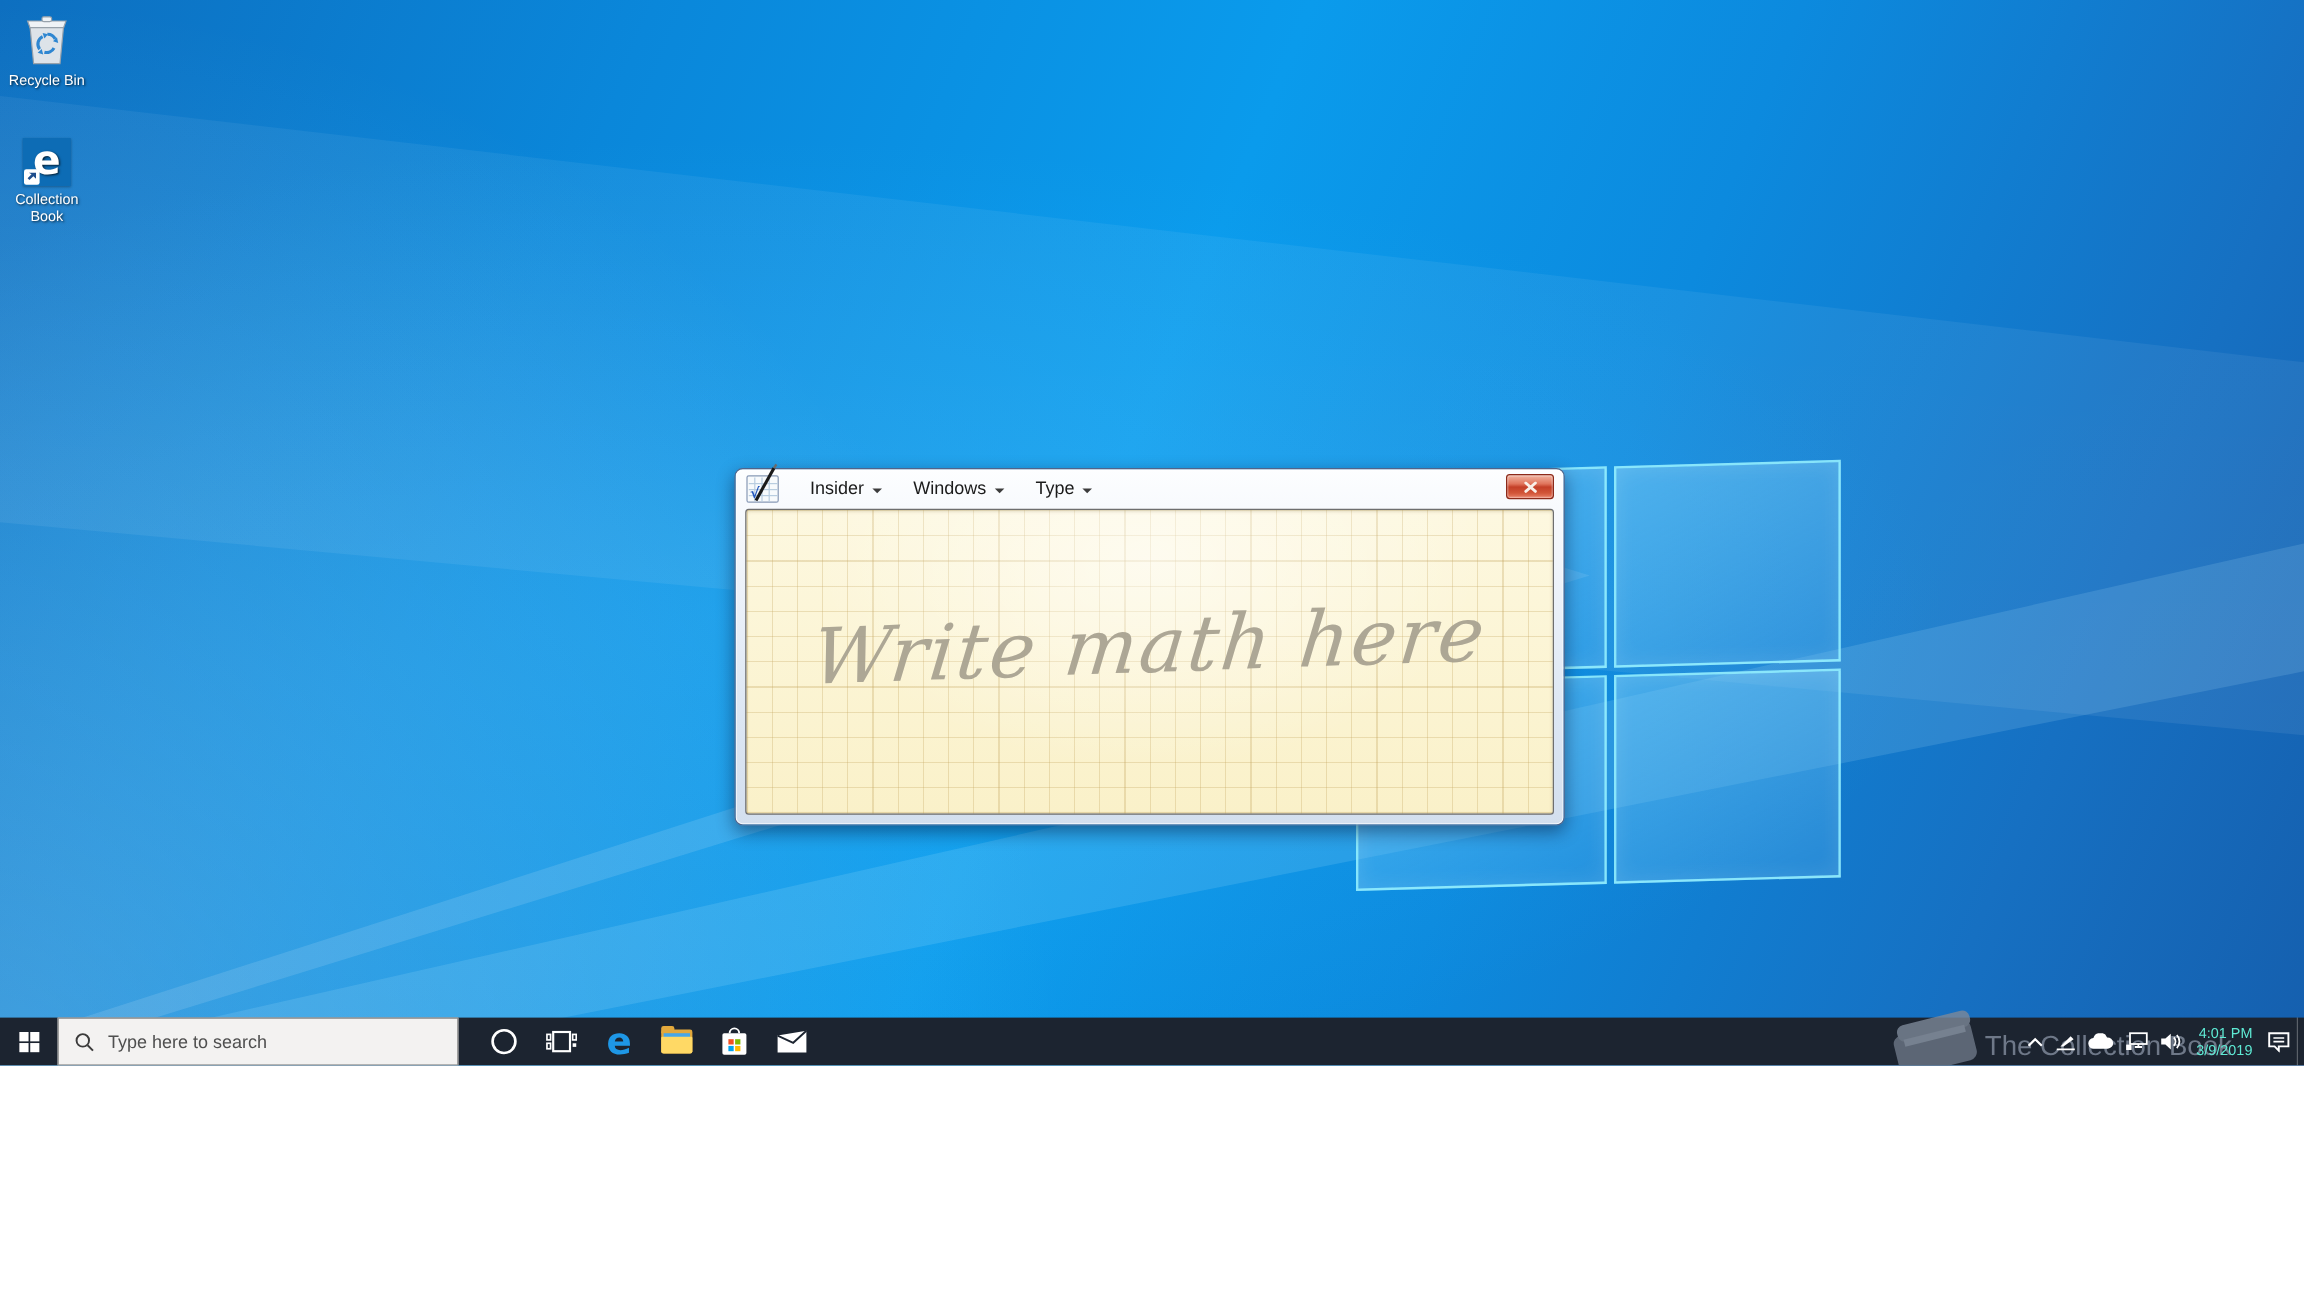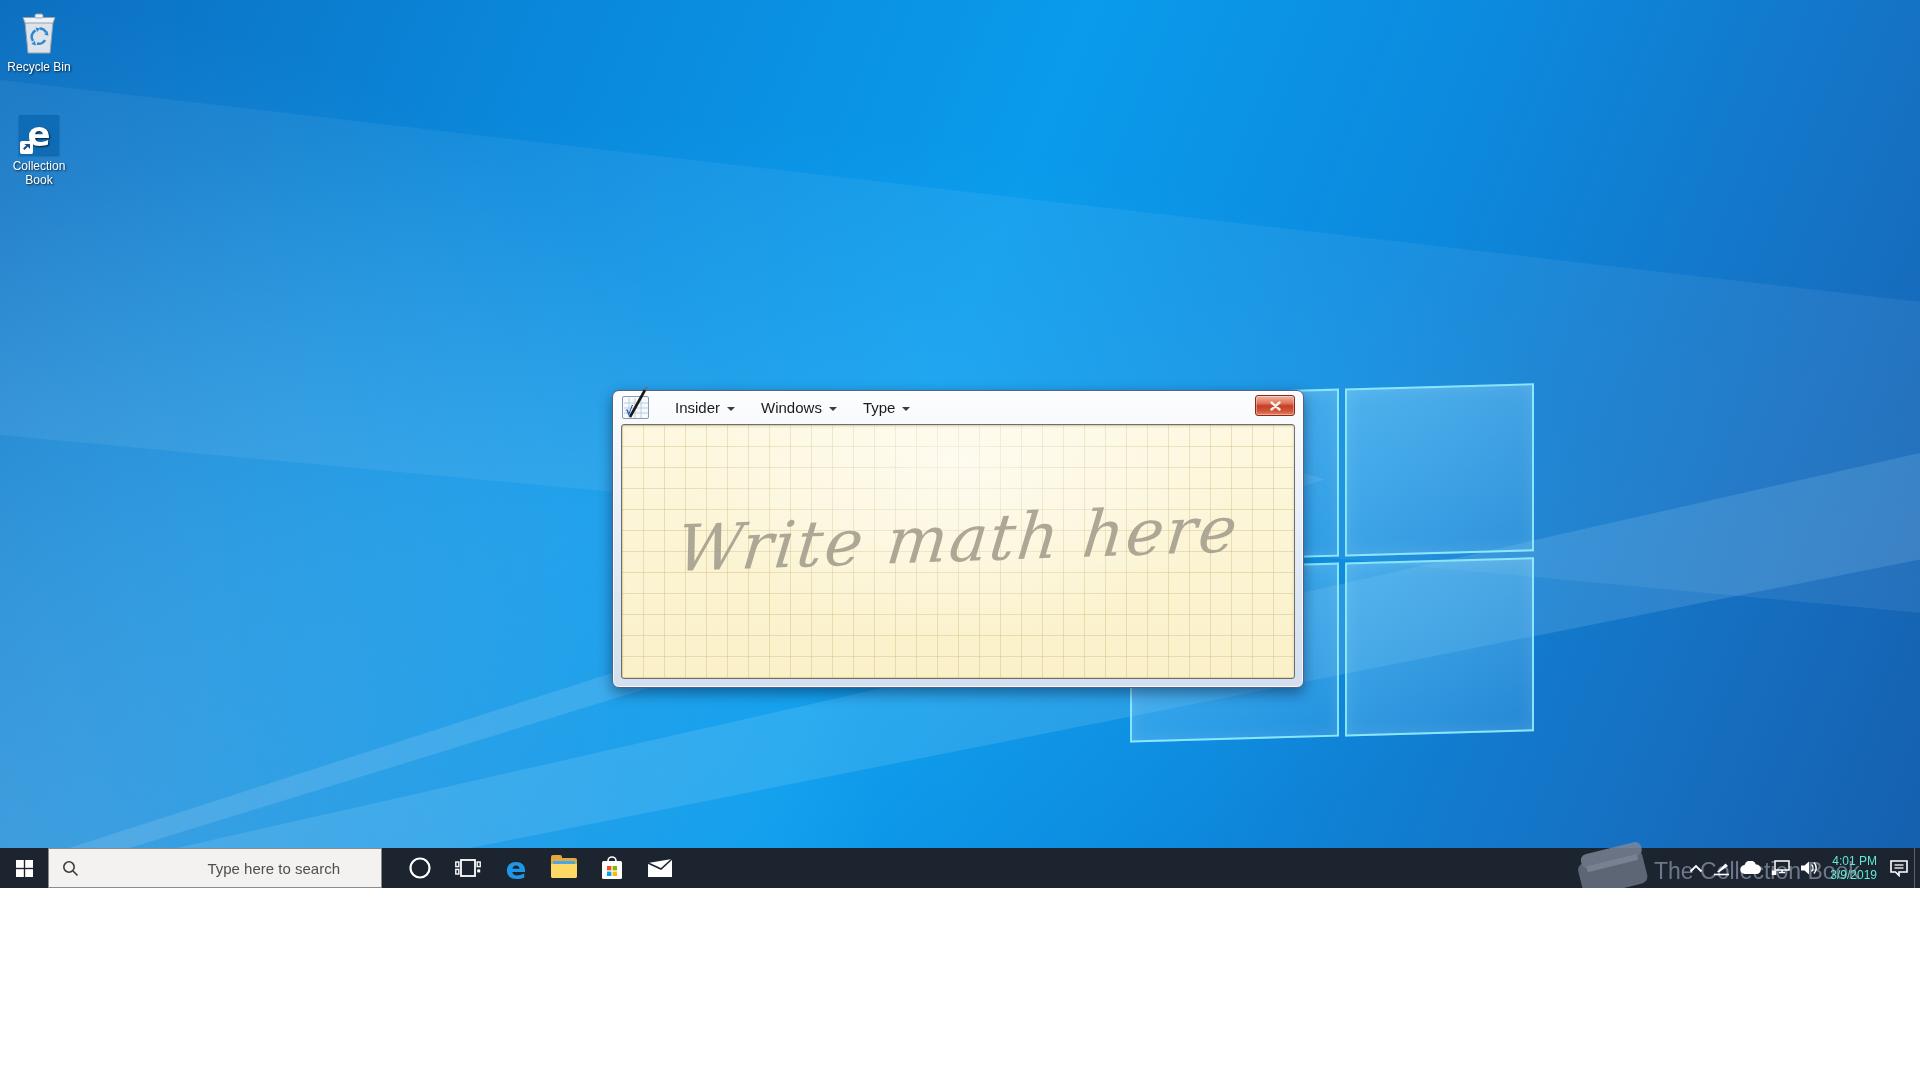--- a/index.html
+++ b/index.html
@@ -55,21 +55,21 @@
   .placeholder { position:absolute; left:50%; top:45%; transform:translate(-50%,-50%) rotate(-2deg) skewX(-8deg);
     font:italic 64px "DejaVu Serif",serif; color:#a7a190; letter-spacing:2px; white-space:nowrap; opacity:.92; }
 
   
   .build-mark { position:absolute; right:6px; top:1000px; text-align:right; color:#fff; font-size:15px; line-height:21px; }
 
   
   .taskbar { position:absolute; left:0; bottom:0; width:1920px; height:40px; background:#1c2430; display:flex; align-items:stretch; }
   .tb-btn { width:48px; display:flex; align-items:center; justify-content:center; flex:0 0 auto; }
   .search-box { width:334px; background:#f3f2f1; border:1px solid #8b8b8b; display:flex; align-items:center; padding-left:13px; gap:11px; flex:0 0 auto; }
-  .search-box input { border:none; outline:none; background:transparent; font-size:15px; color:#333; width:250px; font-family:"Liberation Sans",sans-serif;text-align:right; }
+  .search-box input { border:none; outline:none; background:transparent; font-size:15px; color:#333; width:250px; font-family:"Liberation Sans",sans-serif; }
   .search-box input::placeholder { color:#4f4f4f; opacity:1; }
   .tb-icons { display:flex; margin-left:14px; }
   .edge-e { color:#1e97e6; font:bold 31px "DejaVu Sans",sans-serif; line-height:1; }
   .tray { position:absolute; right:0; top:0; height:40px; display:flex; align-items:center; }
   .tray-btn { display:flex; align-items:center; justify-content:center; height:40px; padding:0 5px; position:relative; z-index:2; }
   .clock { color:#5eead4; font-size:12px; line-height:14px; text-align:right; padding:0 7px; position:relative; z-index:2; }
   .show-desktop { width:6px; height:40px; border-left:1px solid rgba(255,255,255,.28); position:relative; z-index:2; }
   .collection-mark { position:absolute; right:20px; top:-20px; width:330px; height:76px; pointer-events:none; z-index:1; }
   .collection-mark .txt { position:absolute; left:84px; top:30px; font-size:23px; color:#7d8798; opacity:.85; white-space:nowrap; }
   .folder-ico { position:relative; width:26px; height:20px; }

